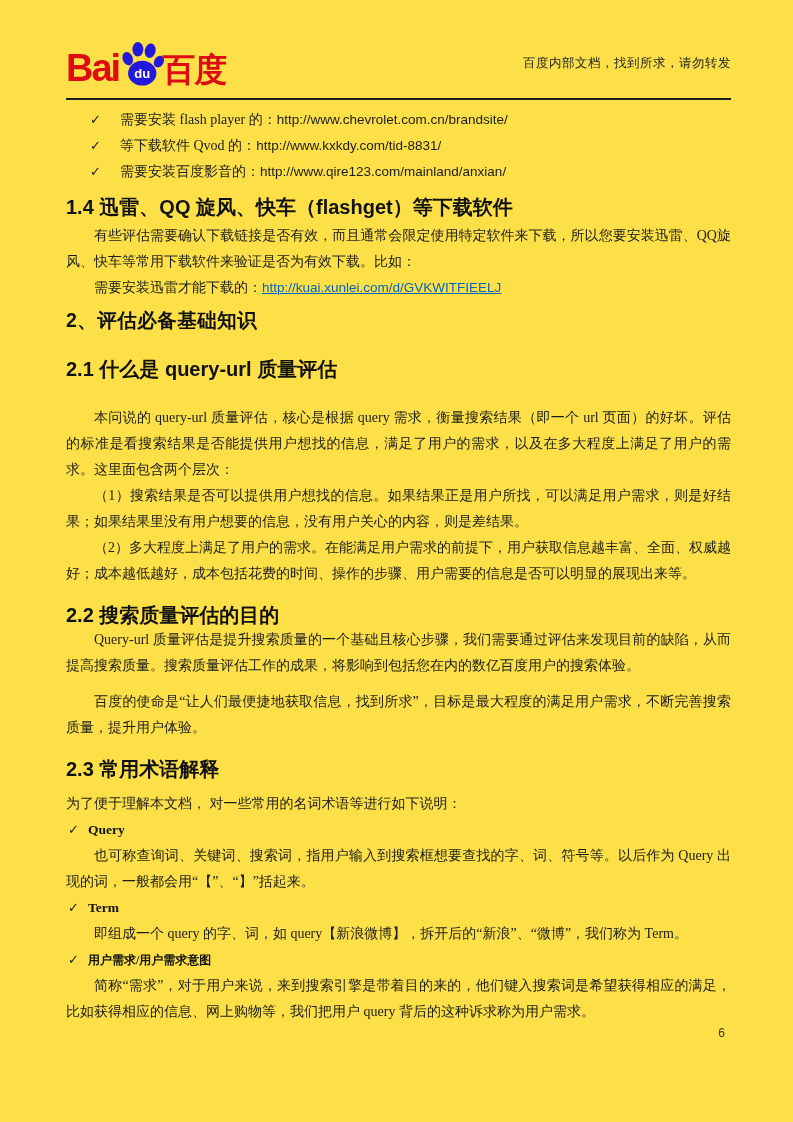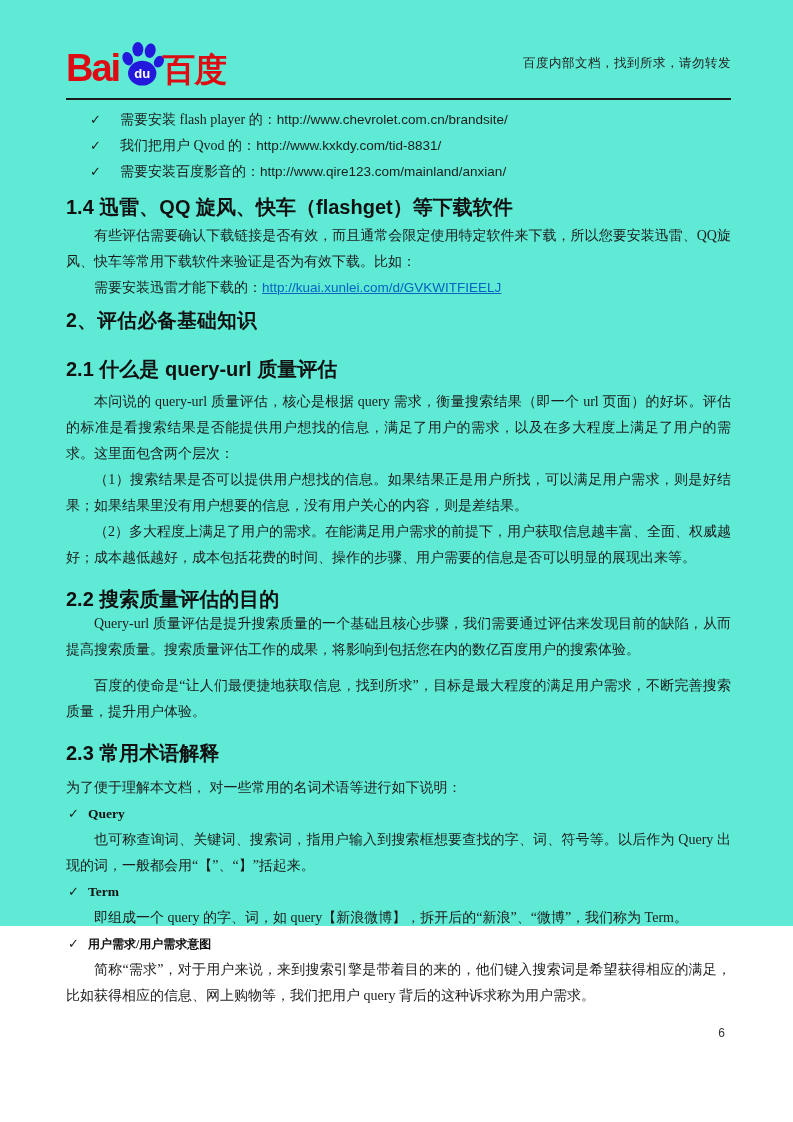--- a/index.html
+++ b/index.html
@@ -7,21 +7,21 @@
     --baidu-blue:#2319DC;
     --link-blue:#0563C1;
   }
   *{box-sizing:border-box}
   html,body{margin:0;padding:0}
   body{
     width:793px;height:1122px;background:#ffffff;color:#1c1c1c;
     font-family:"Liberation Serif","DejaVu Serif",serif;
     position:relative;overflow:hidden;
   }
-  .page{position:relative;width:793px;height:926px;background:#5eead4}
+  .page{position:relative;width:793px;height:1122px;background:#fde047}
 
   
   .hdr{
     display:flex;justify-content:space-between;align-items:flex-end;
     margin:0 62px 0 66px;padding-top:42px;padding-bottom:11px;
     border-bottom:2px solid #1b1b1b;
   }
   .logo{display:flex;align-items:flex-end;line-height:1}
   .logo-bai{
     font-family:"Liberation Sans","DejaVu Sans",sans-serif;font-weight:800;
@@ -49,21 +49,21 @@
     font-size:19.5px;line-height:30px;color:#111;margin:14px 0 0;letter-spacing:.5px;
   }
   .h3{
     font-family:"Liberation Sans","DejaVu Sans",sans-serif;font-weight:700;
     font-size:20px;line-height:24px;color:#111;margin:0;
   }
   .para{
     font-size:14px;line-height:26px;margin:0;text-indent:2em;text-align:justify;
   }
   .no-indent{text-indent:0}
-  .mt8{margin-top:8px}.mt10{margin-top:10px}.mt14{margin-top:4px}
+  .mt8{margin-top:24px}.mt10{margin-top:10px}.mt14{margin-top:4px}
   .mt16{margin-top:16px}.mt22{margin-top:22px}
   .hyperlink{color:var(--link-blue);text-decoration:underline;cursor:pointer}
   .term-row{display:flex;font-size:14px;line-height:26px}
   .term-name{font-weight:700;font-size:13.5px;color:#111}
   .term-name-cjk{font-weight:700;font-size:12px;color:#111;font-family:"Liberation Serif","DejaVu Serif",serif}
 
   
   .page-number{
     position:absolute;top:1026px;right:68px;
     font-family:"Liberation Sans","DejaVu Sans",sans-serif;font-size:12px;color:#333;
@@ -94,21 +94,21 @@
 
   <main>
 
     <ul class="checklist">
       <li class="check-item">
         <span class="check">✓</span>
         <span><span>需要安装 flash player 的：</span><span class="latin">http://www.chevrolet.com.cn/brandsite/</span></span>
       </li>
       <li class="check-item">
         <span class="check">✓</span>
-        <span><span>我们把用户 Qvod 的：</span><span class="latin">http://www.kxkdy.com/tid-8831/</span></span>
+        <span><span>等下载软件 Qvod 的：</span><span class="latin">http://www.kxkdy.com/tid-8831/</span></span>
       </li>
       <li class="check-item">
         <span class="check">✓</span>
         <span><span>需要安装百度影音的：</span><span class="latin">http://www.qire123.com/mainland/anxian/</span></span>
       </li>
     </ul>
 
     <h3 class="h3 mt10">1.4 迅雷、QQ 旋风、快车（flashget）等下载软件</h3>
     <p class="para mt14">有些评估需要确认下载链接是否有效，而且通常会限定使用特定软件来下载，所以您要安装迅雷、QQ旋风、快车等常用下载软件来验证是否为有效下载。比如：</p>
     <p class="para"><span>需要安装迅雷才能下载的：</span><a class="hyperlink latin" href="#">http://kuai.xunlei.com/d/GVKWITFIEELJ</a></p>

